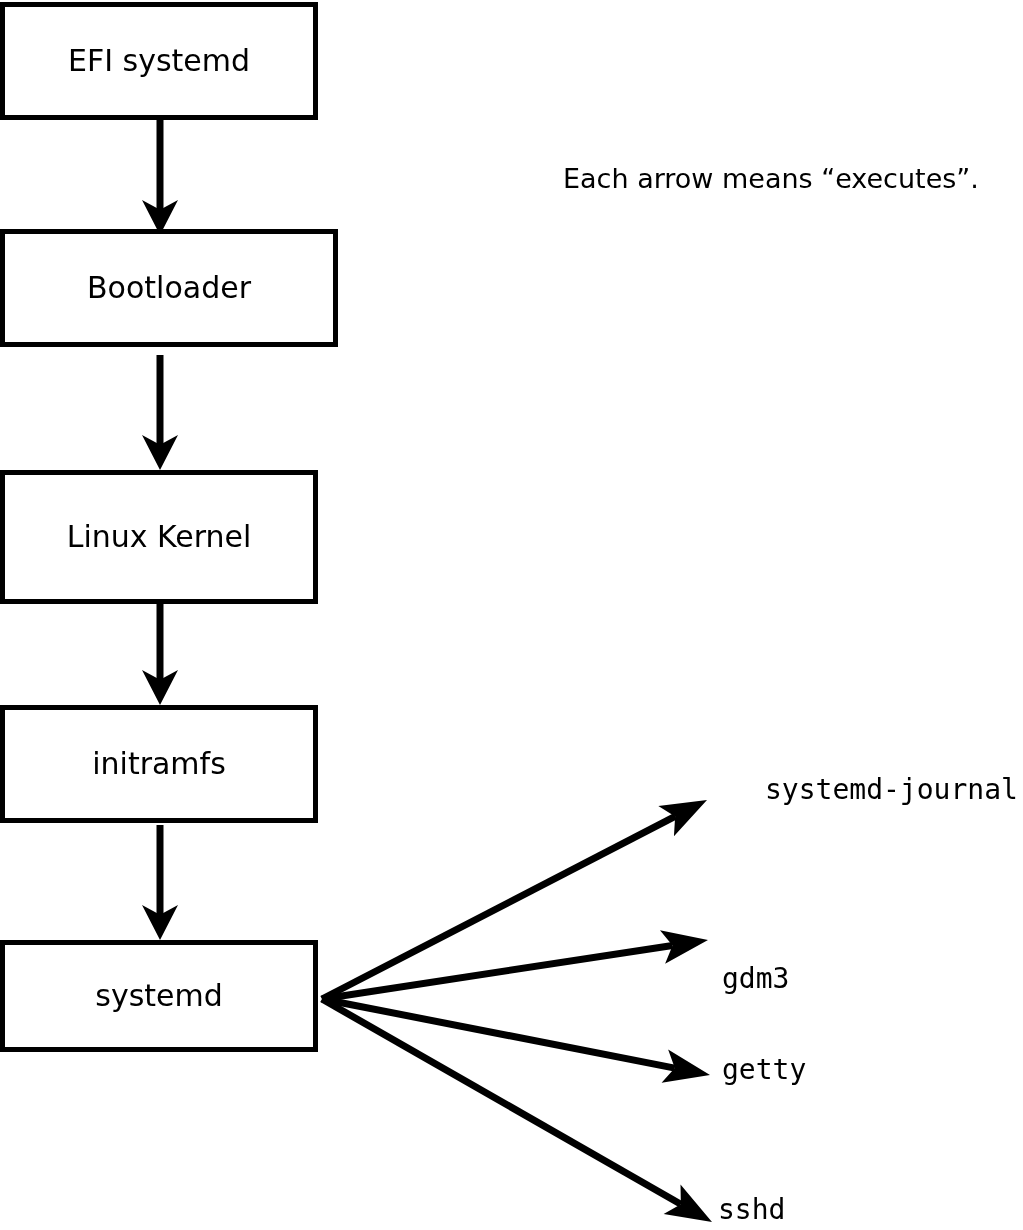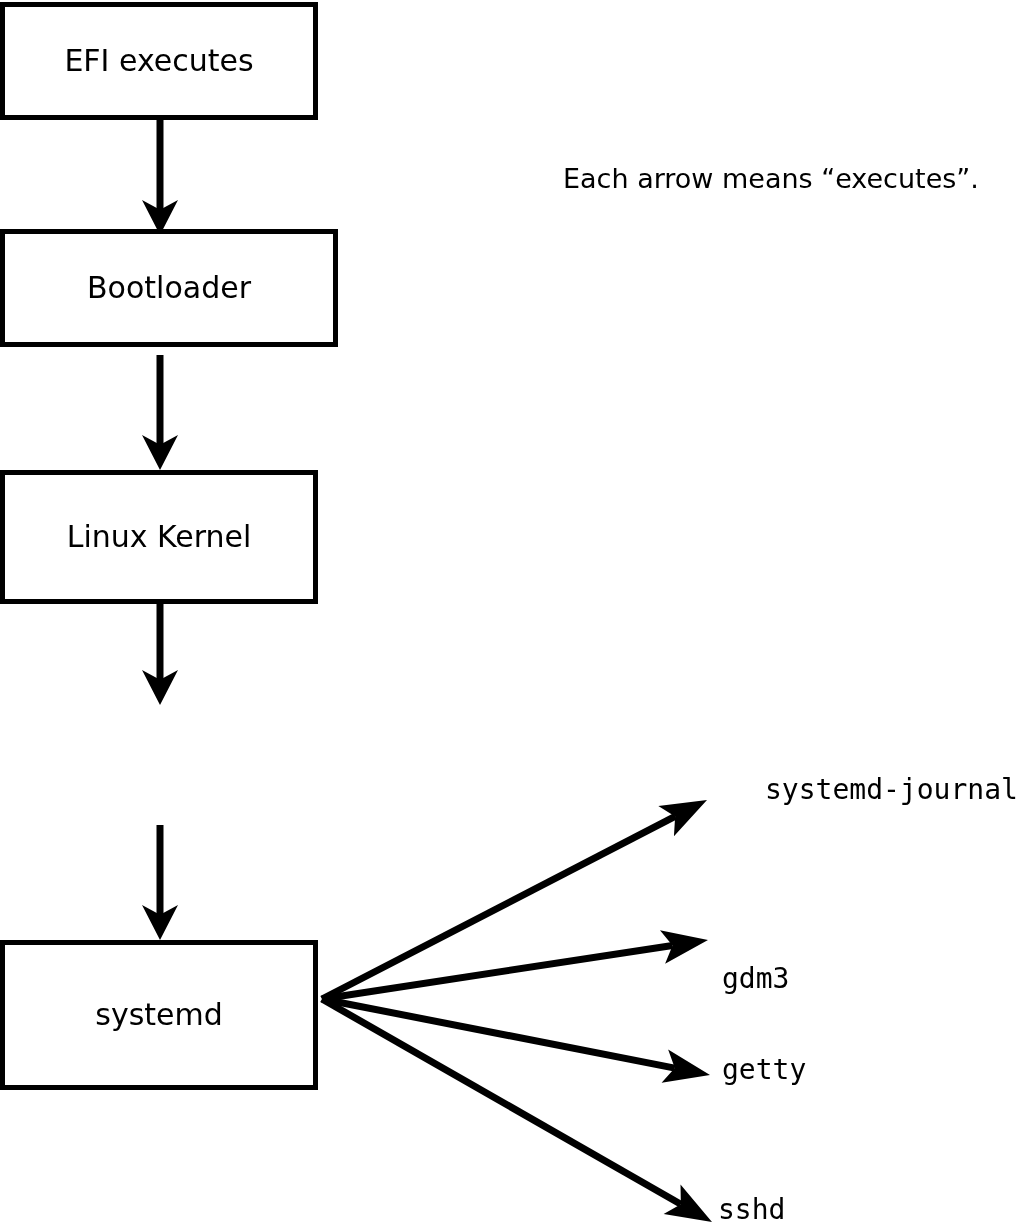--- a/index.html
+++ b/index.html
@@ -79,33 +79,36 @@
         <line x1="322" y1="999" x2="672.53" y2="945.42" stroke="#000000" stroke-width="7" stroke-linecap="butt"></line>
         <polygon points="708.00,940.00 665.10,963.76 672.53,945.42 659.96,930.15" fill="#000000"></polygon>
         <line x1="322" y1="999" x2="674.79" y2="1068.10" stroke="#000000" stroke-width="7" stroke-linecap="butt"></line>
         <polygon points="710.00,1075.00 661.59,1082.84 674.79,1068.10 668.13,1049.47" fill="#000000"></polygon>
         <line x1="322" y1="999" x2="680.85" y2="1204.19" stroke="#000000" stroke-width="7" stroke-linecap="butt"></line>
         <polygon points="712.00,1222.00 663.63,1213.92 680.85,1204.19 680.51,1184.41" fill="#000000"></polygon>
       </g>
   </svg>
 
   <div class="stage-box" style="left:0px; top:2px; width:318px; height:118px;">
-    <span class="stage-label">EFI executes</span>
+    <span class="stage-label">EFI systemd</span>
   </div>
 
   <div class="stage-box" style="left:0px; top:229px; width:338px; height:118px;">
     <span class="stage-label">Bootloader</span>
   </div>
 
   <div class="stage-box" style="left:0px; top:470px; width:318px; height:134px;">
     <span class="stage-label">Linux Kernel</span>
   </div>
 
+  <div class="stage-box" style="left:0px; top:705px; width:318px; height:118px;">
+    <span class="stage-label">initramfs</span>
+  </div>
 
-  <div class="stage-box" style="left:0px; top:940px; width:318px; height:150px;">
+  <div class="stage-box" style="left:0px; top:940px; width:318px; height:112px;">
     <span class="stage-label">systemd</span>
   </div>
 
   <div class="note" style="left:563px; top:165px;text-align:center;">Each arrow means “executes”.</div>
 
   <div class="child-label" style="left:722px; top:776px;margin-left:43px;">systemd-journal</div>
 
   <div class="child-label" style="left:722px; top:965px;text-align:right;">gdm3</div>
 
   <div class="child-label" style="left:722px; top:1056px;">getty</div>

